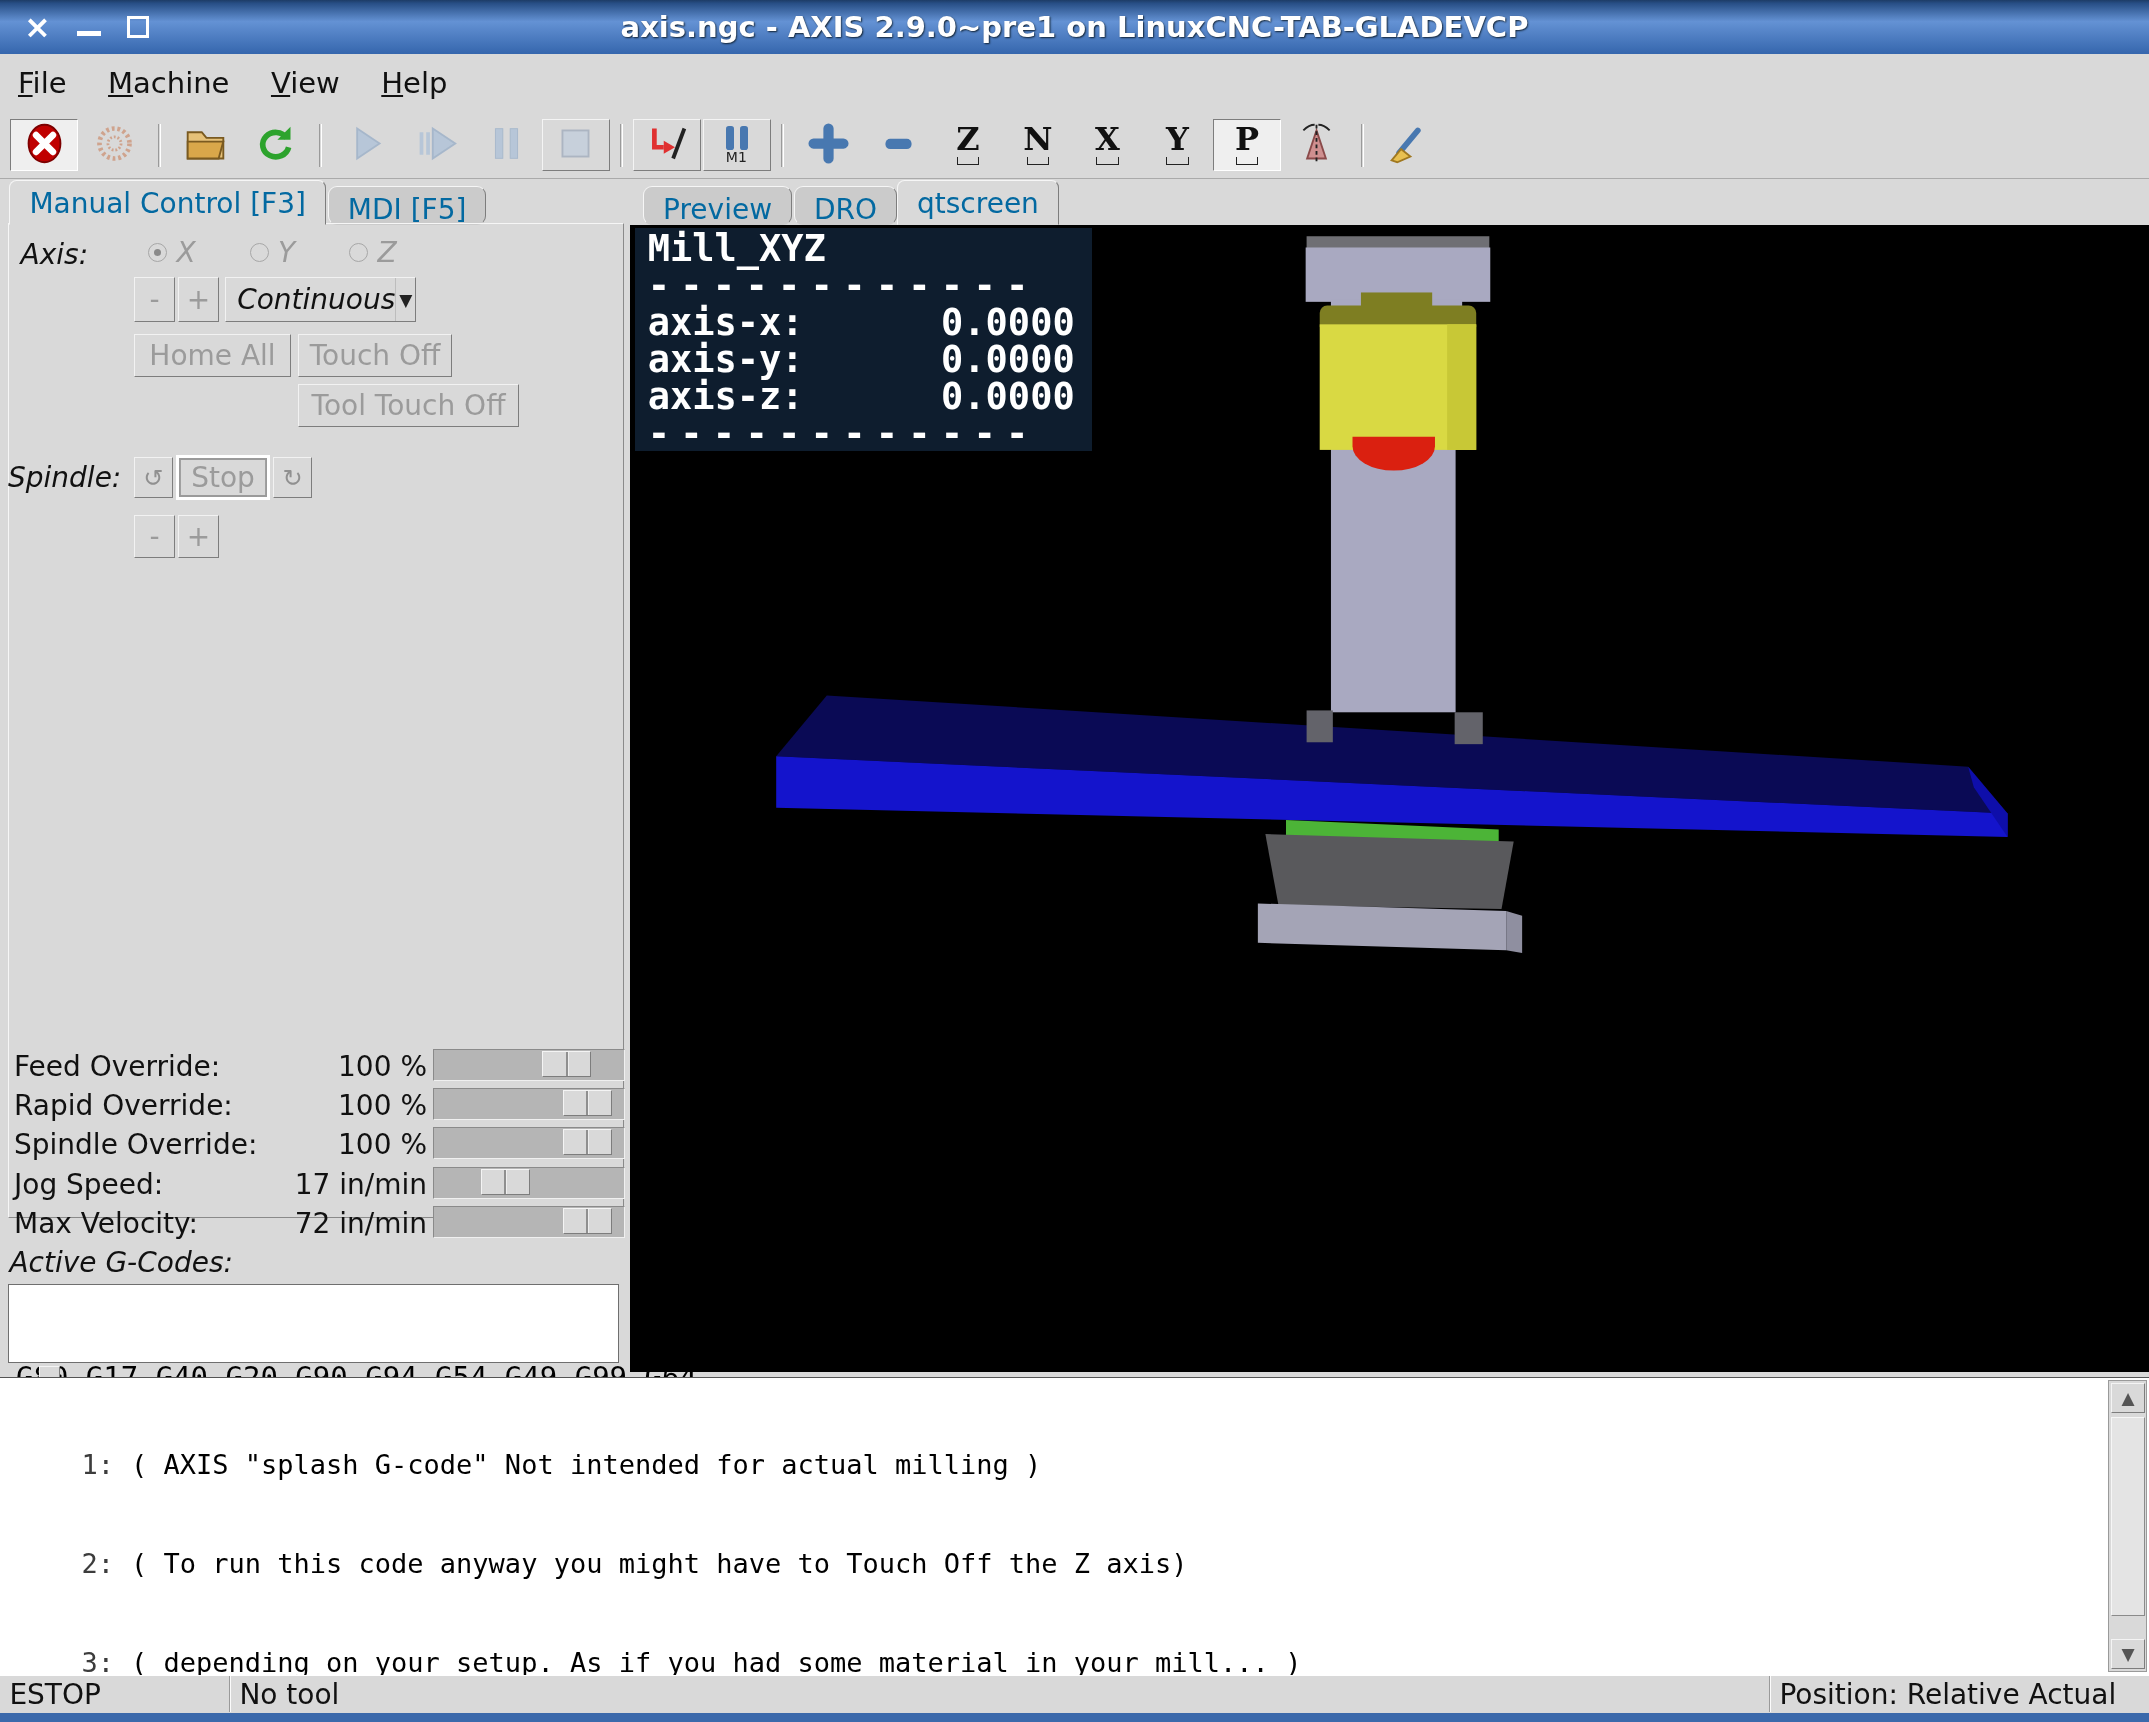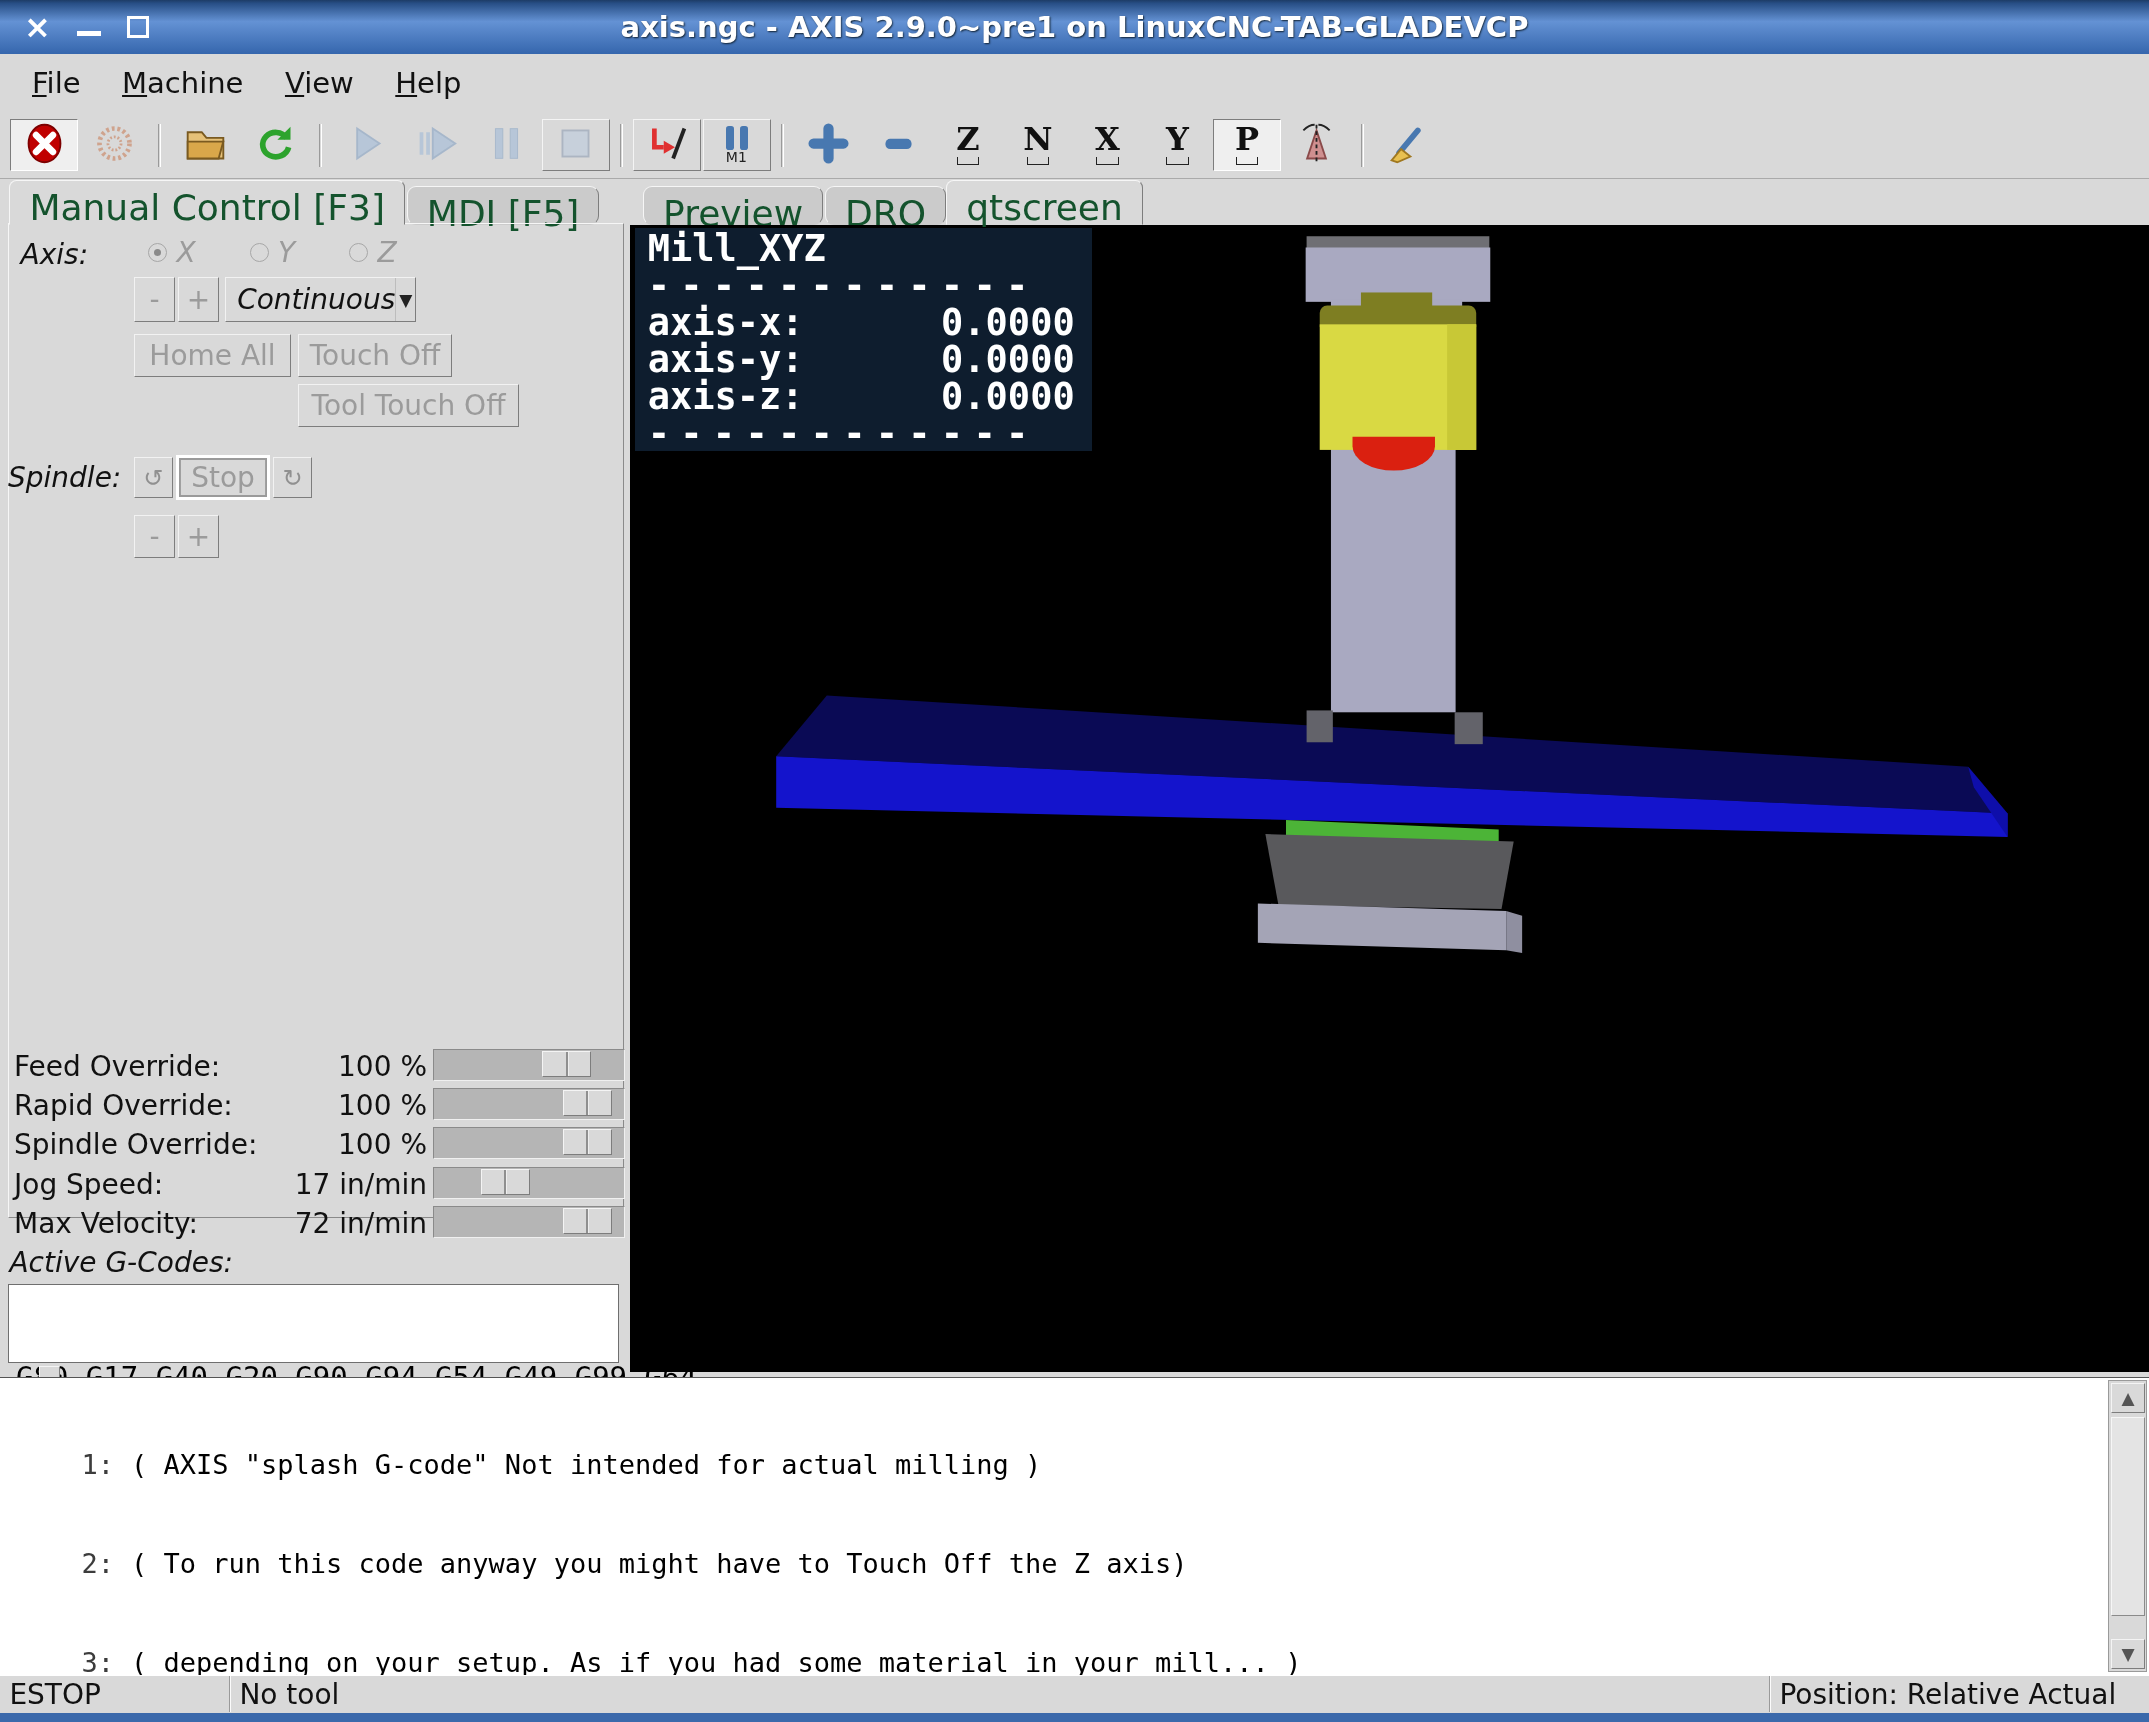--- a/index.html
+++ b/index.html
@@ -13,21 +13,21 @@
     display:flex; align-items:center; }
   .win-controls { position:absolute; left:24px; top:0; height:54px; display:flex; align-items:center; gap:26px; }
   .wc { color:#fff; font-weight:bold; font-size:32px; line-height:1; cursor:default; }
   .wc-min { width:24px; height:4.7px; background:#fff; margin-top:13px; }
   .wc-max { width:22.5px; height:22.5px; border:3.7px solid #fff; background:transparent; }
   .title-text { width:100%; text-align:center; color:#fff; font-weight:bold; font-size:29px;
     text-shadow:0.9px 0.9px 1.9px #123; }
 
   
   .menubar { position:absolute; left:0; top:54px; width:2149px; height:58px; background:#d9d9d9;
-    display:flex; align-items:center; padding-left:15px; gap:7.5px; }
+    display:flex; align-items:center; padding-left:1px; gap:7.5px; }
   .menu-item { font-size:29px; color:#111; padding:5.6px 17px; }
   .menu-item u { text-decoration:underline; }
 
   
   .toolbar { position:absolute; left:0; top:112px; width:2149px; height:67px; background:#d9d9d9;
     display:flex; align-items:center; padding-left:9.4px; border-bottom:0.9px solid #aaa; }
   .tbtn { width:68px; height:52px; display:flex; align-items:center; justify-content:center;
     background:transparent; border:1.9px solid transparent; margin:0 0.9px; position:relative; }
   .tbtn.framed { border-color:#f4f4f4 #7d7d7d #7d7d7d #f4f4f4; background:#d9d9d9; }
   .tbtn.pressed { border-color:#7d7d7d #ffffff #ffffff #7d7d7d; background:#efefef; }
@@ -41,21 +41,21 @@
   .m1bars .bars { display:flex; gap:5.6px; }
   .m1bars .bar { width:8.4px; height:24px; background:#4878b0; border-radius:2.8px; }
   .m1lab { font-size:14px; color:#222; line-height:1; margin-top:0.9px; }
 
   
   .main { position:absolute; left:0; top:180px; width:2149px; height:1197px; background:#d9d9d9; }
 
   
   .left-panel { position:absolute; left:0; top:0; width:630px; height:1197px; }
   .lp-tabbar { position:absolute; left:9.4px; top:0; display:flex; align-items:flex-end; height:45px; }
-  .tab { font-size:36px; color:#14532d; padding:5.6px 19px 7.5px 19px;
+  .tab { font-size:28px; color:#0369a1; padding:5.6px 19px 7.5px 19px;
     border:1.9px solid; border-color:#f6f6f6 #7d7d7d transparent #f6f6f6;
     border-radius:7.5px 7.5px 0 0; background:#d9d9d9; }
   .tab.active { height:45px; position:relative; z-index:2; }
   .tab.inactive { height:39px; background:#cbcbcb; margin-left:1.9px;border-radius:9px; }
   .lp-frame { position:absolute; left:7.5px; top:43px; width:616px; height:995px;
     border:1.9px solid; border-color:#f6f6f6 #8a8a8a #8a8a8a #f6f6f6; }
 
   .lbl { font-size:28px; color:#111;font-style:italic; }
   .dis { color:#9b9b9b !important; }
   .row { position:absolute; display:flex; align-items:center; }

